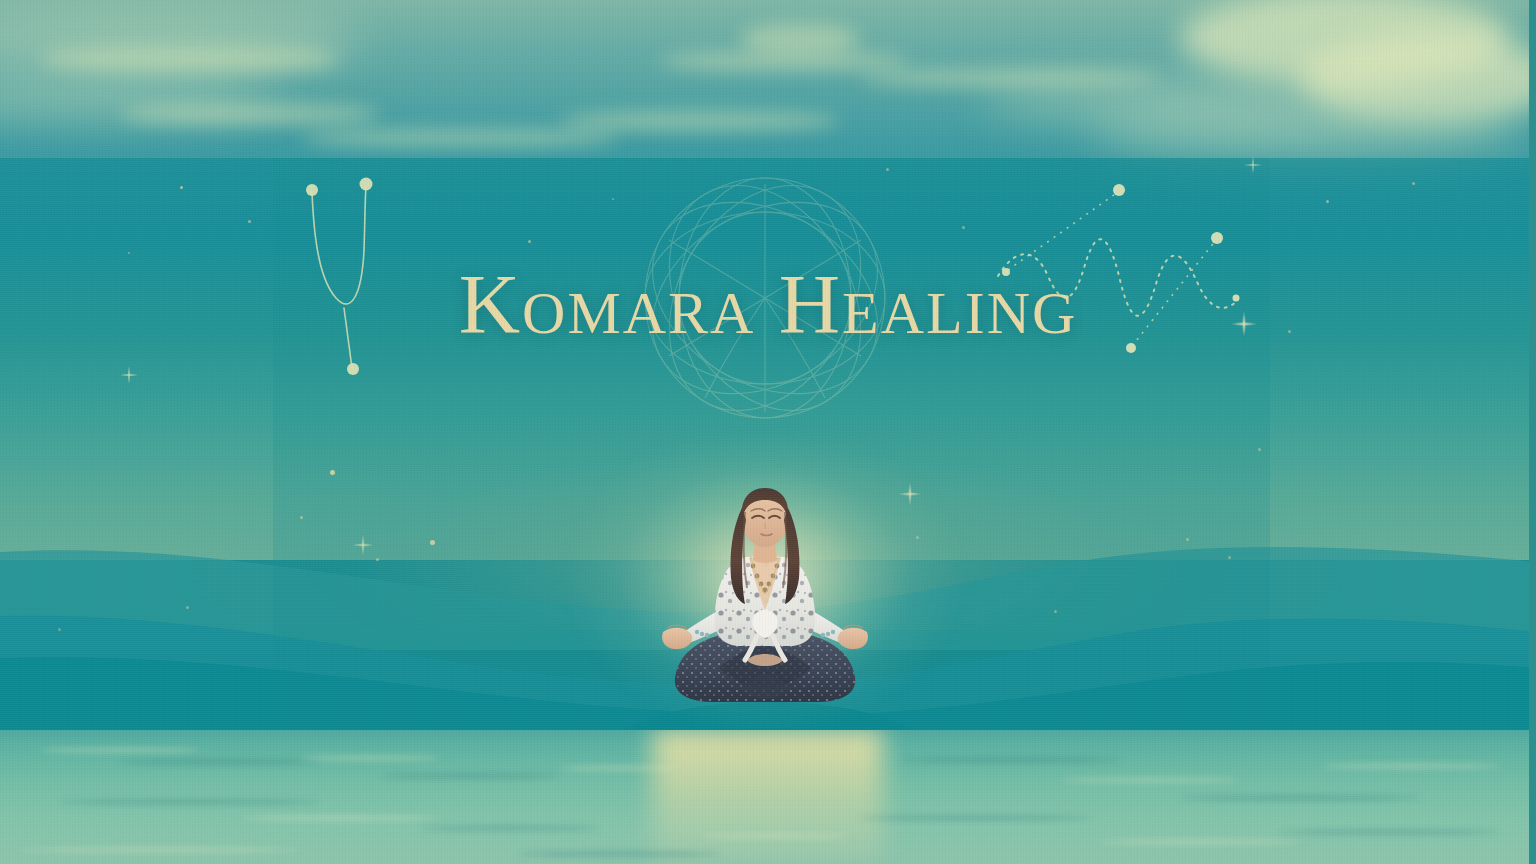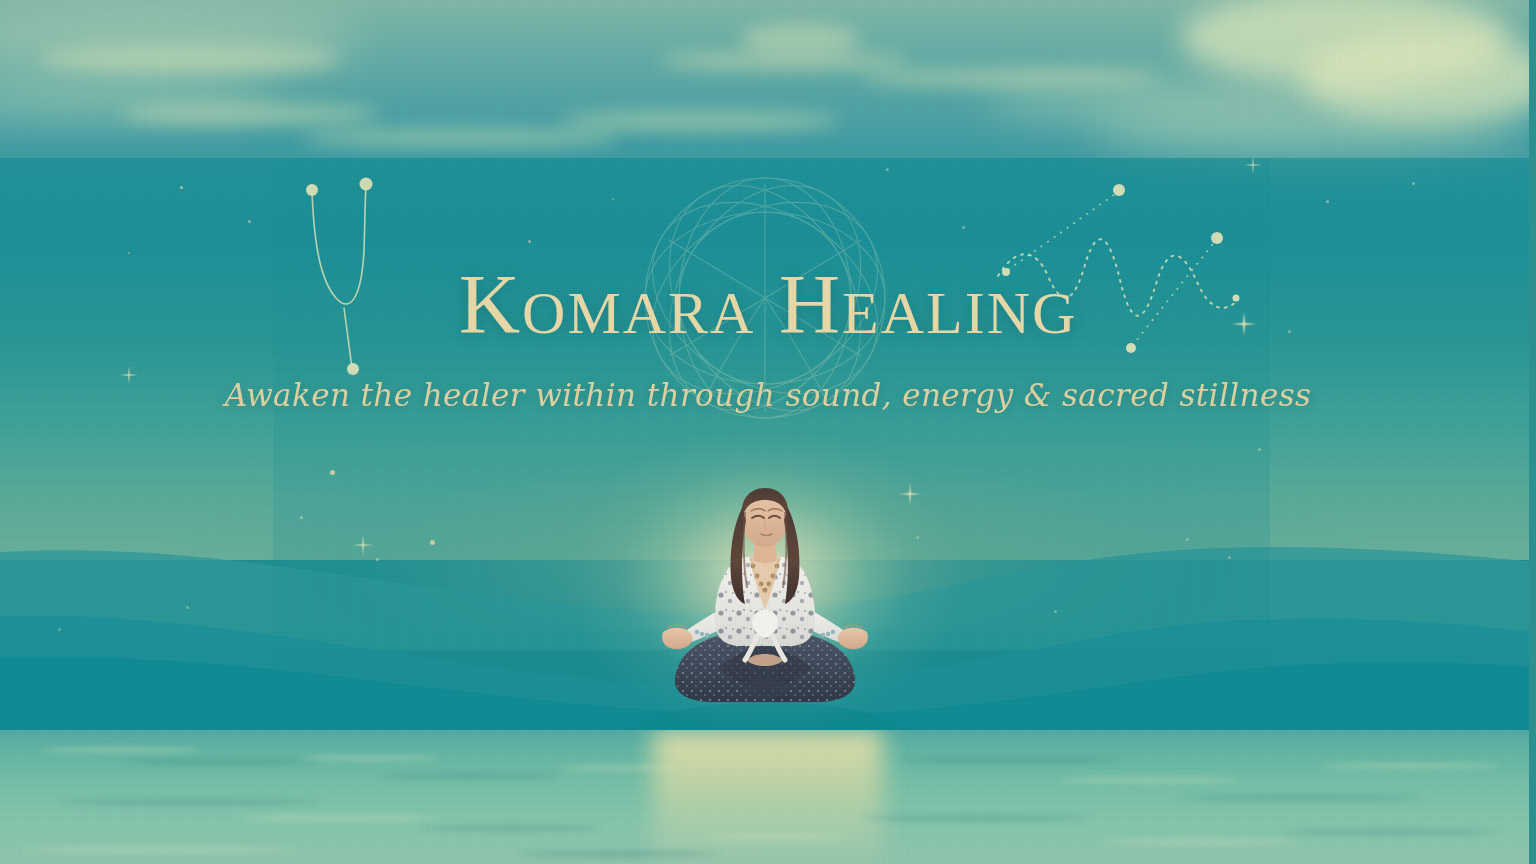--- a/index.html
+++ b/index.html
@@ -324,21 +324,20 @@
 
     <div class="sparkle" style="left:116px;  top:362px; width:26px; height:26px; opacity:.85;"></div>
     <div class="sparkle" style="left:348px;  top:530px; width:30px; height:30px; opacity:.8;"></div>
     <div class="sparkle" style="left:894px;  top:478px; width:32px; height:32px; opacity:.9;"></div>
     <div class="sparkle" style="left:1226px; top:306px; width:36px; height:36px; opacity:.95;"></div>
     <div class="sparkle" style="left:1240px; top:152px; width:26px; height:26px; opacity:.75;"></div>
   </div>
 
   <div class="headline">Komara Healing</div>
 
-  <div class="tagline">Awaken the healer within through sound, energy &amp; sacred stillness</div>
 
   <div class="figure-wrap">
     <div class="aura"></div>
     <div class="fig-shadow"></div>
     <div class="figure">
       <svg width="240" height="250" viewBox="0 0 240 250">
         <defs>
           <linearGradient id="hairG" x1="0" y1="0" x2="0" y2="1">
             <stop offset="0%" stop-color="#4b3a33"></stop>
             <stop offset="55%" stop-color="#5d4338"></stop>

